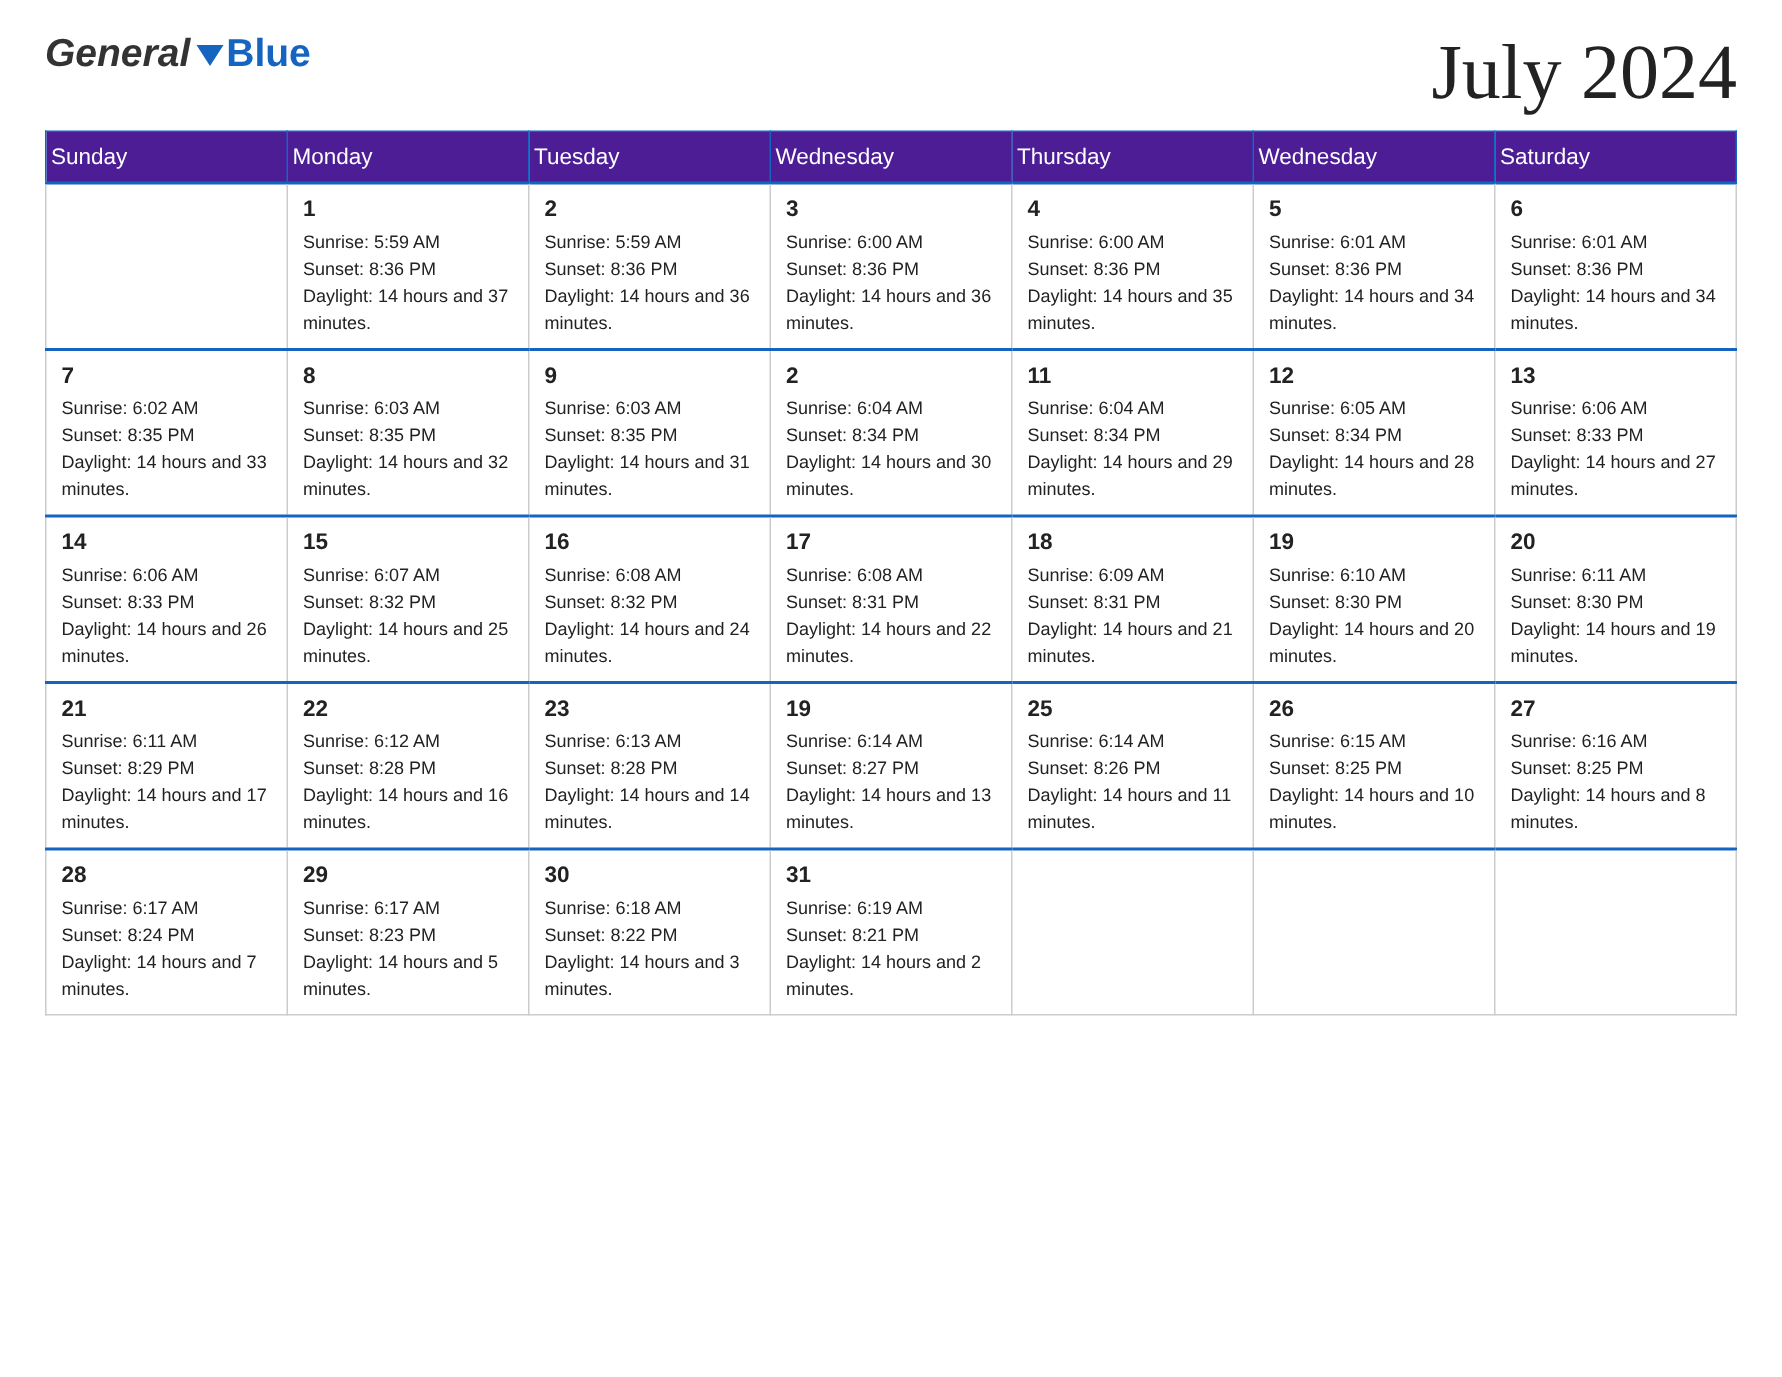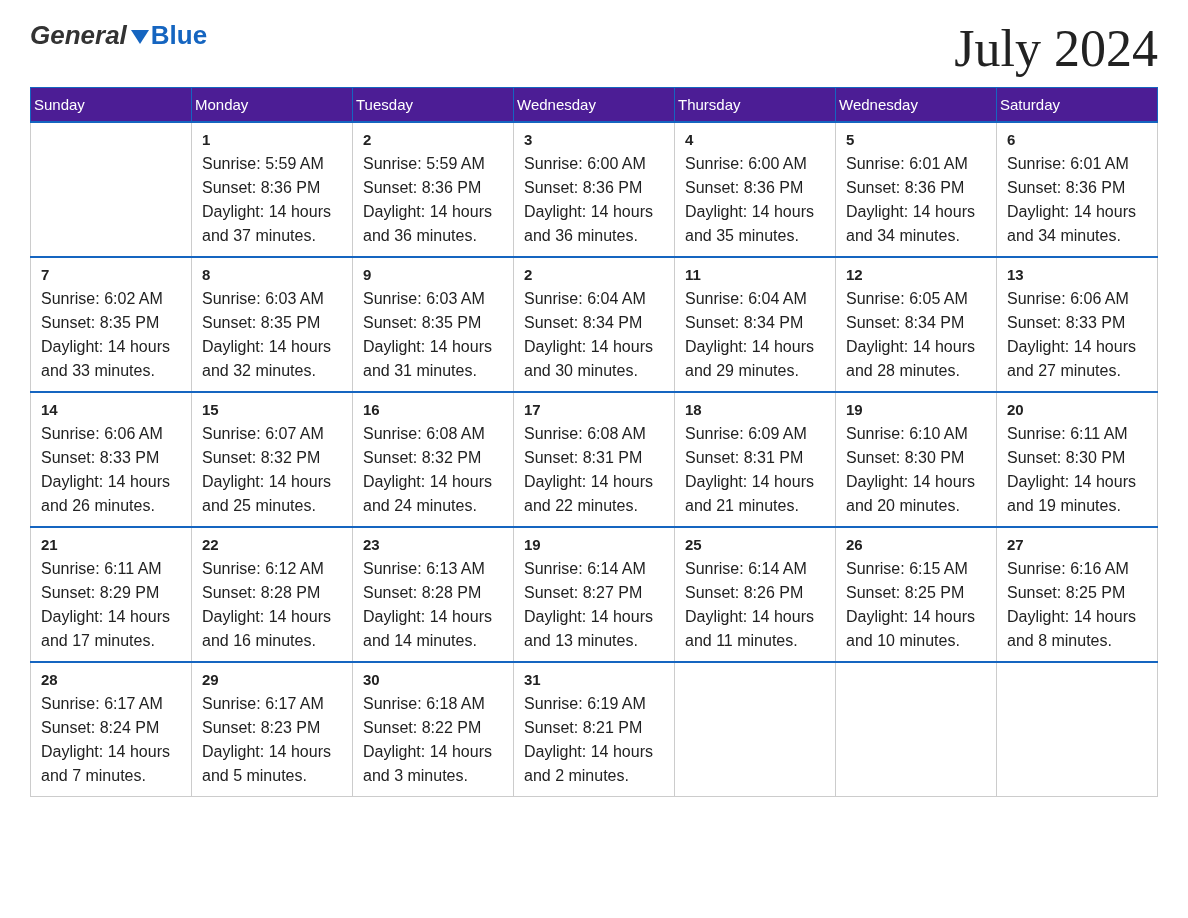--- a/index.html
+++ b/index.html
@@ -56,21 +56,21 @@
       width: calc(100% / 7);
       min-height: 110px;
     }
     .calendar tbody tr td .day-number {
       font-size: 15px;
       font-weight: bold;
       display: block;
       margin-bottom: 4px;
     }
     .calendar tbody tr td .day-info {
-      font-size: 16px;
+      font-size: 12px;
       line-height: 1.5;
       color: #222;
     }
     .calendar tbody tr td.empty {
       background: #fff;
     }
     .logo-wrap {
       display: flex;
       flex-direction: row;
       align-items: flex-start;

